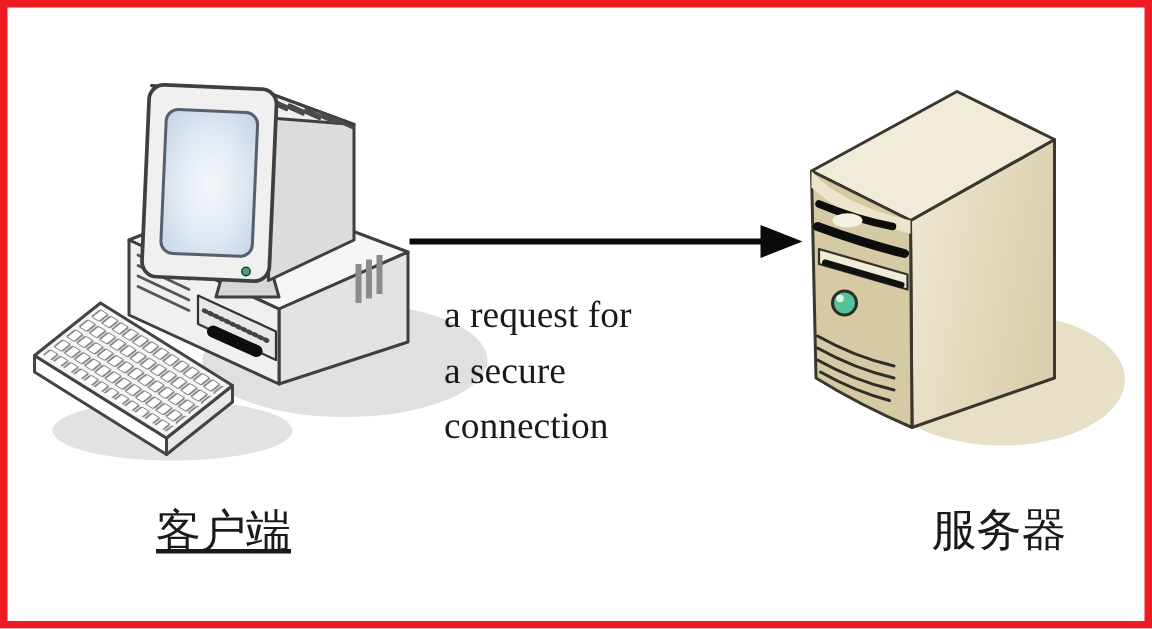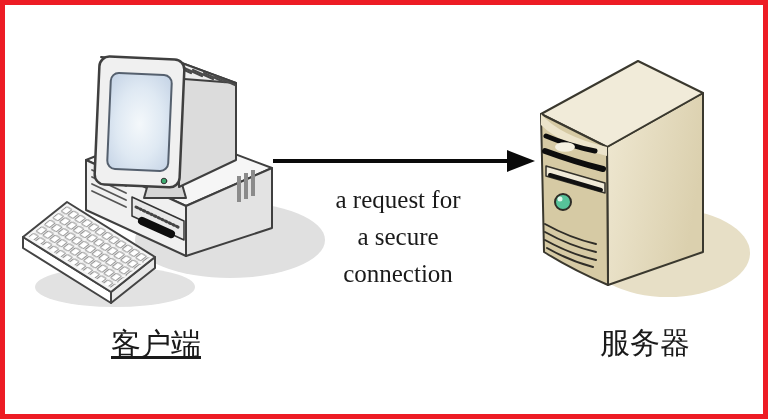--- a/index.html
+++ b/index.html
@@ -9,24 +9,24 @@
     --shadow-gray:#e0e0e0;
     --server-front:#d6caa4; --server-side:#efe8d2; --server-side-dark:#dbd0ae;
     --server-top:#f1ebd9; --server-outline:#3a382e; --server-shadow:#e7dfc6;
     --led-green:#57c39a;
   }
   *{margin:0;padding:0;box-sizing:border-box;}
   body{background:#888;font-family:"Liberation Serif","DejaVu Serif",serif;}
   .canvas{position:relative;width:768px;height:419px;background:var(--canvas-bg);overflow:hidden;}
   .frame{position:absolute;inset:0;border:5px solid var(--border);pointer-events:none;z-index:10;}
   svg.art{position:absolute;left:0;top:0;width:768px;height:419px;display:block;}
-  .lbl{position:absolute;color:var(--text);text-align:center;}
+  .lbl{position:absolute;color:var(--text);text-align:left;margin-top:11px;}
   .arrow-label{left:296px;top:181px;width:204px;font-size:25px;line-height:37px;white-space:pre-line;}
   .client-label{left:104px;top:327px;width:104px;font-size:30px;line-height:34px;text-decoration:underline;}
-  .server-label{left:593px;top:326px;width:104px;font-size:30px;line-height:34px;}
+  .server-label{left:621px;top:326px;width:104px;font-size:30px;line-height:34px;}
 </style>
 </head>
 <body>
 
 <div class="canvas">
 
   <svg class="art" viewBox="0 0 768 419" aria-hidden="true">
     <defs>
       <radialGradient id="screenGrad" cx="50%" cy="52%" r="68%">
         <stop offset="0%" style="stop-color:var(--screen-center)"></stop>

